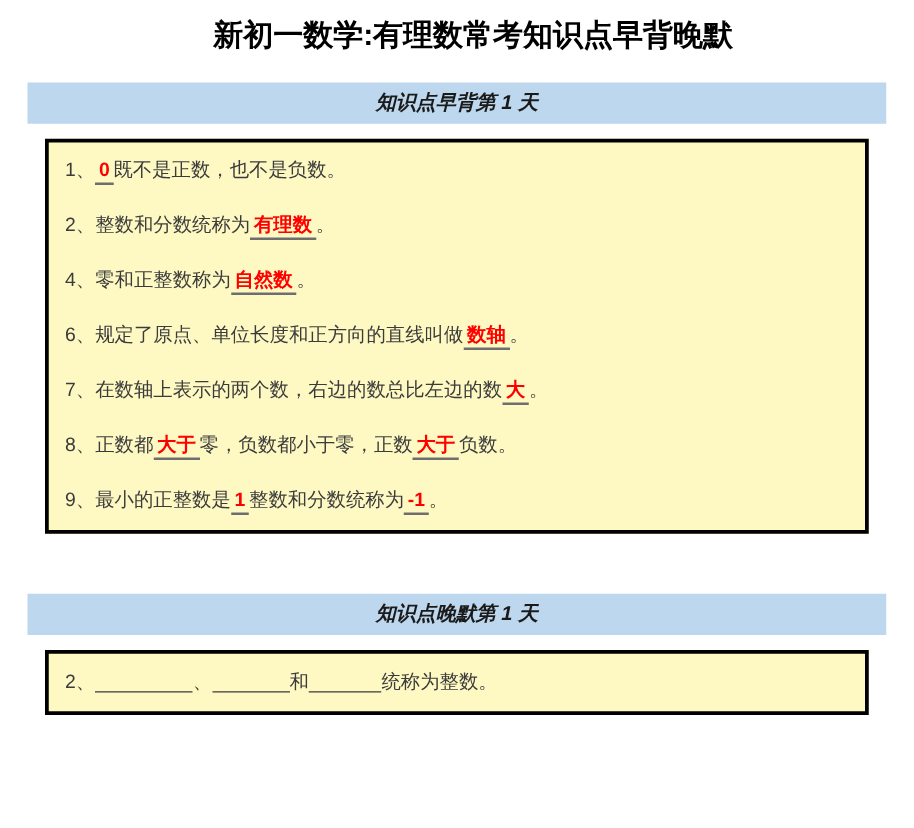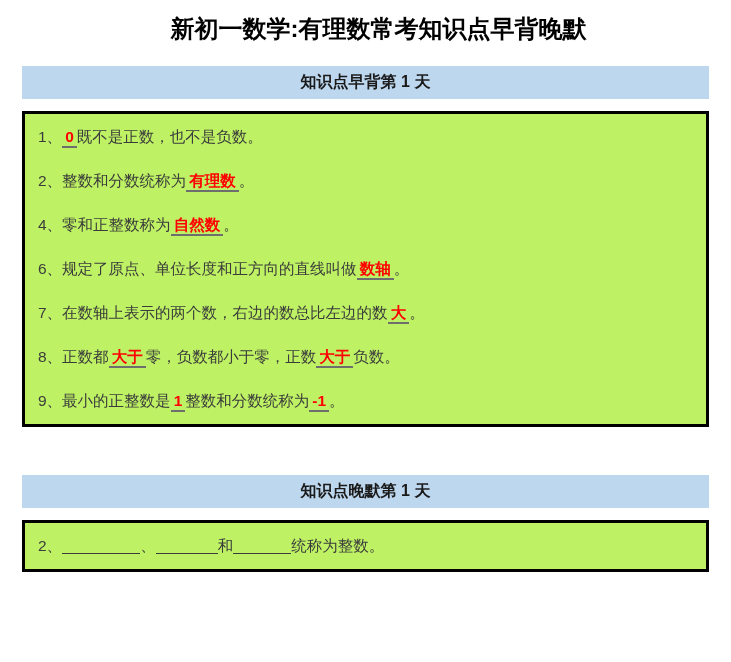--- a/index.html
+++ b/index.html
@@ -19,27 +19,27 @@
   .page-title{
     margin:14px 0 0;text-align:center;
     font-size:24px;font-weight:bold;color:var(--title-text,#000);
     line-height:1.25;
     padding-left:26px;
   }
   .bar{
     margin:22px 22px 0;height:33px;
     background:var(--header-bar-bg,#BDD7EE);
     display:flex;align-items:center;justify-content:center;
-    font-size:16px;font-weight:bold;color:#1a1a1a;
+    font-size:16px;font-weight:bold;color:#1a1a1a;font-style:italic;
   }
   .bar.bar-evening{margin-top:48px;}
   .box{
-    margin:12px 22px 0;
+    margin:12px 36px 0;
     border:3px solid var(--box-border,#000);
-    background:#bef264;
+    background:#fef9c3;
     padding:1px 6px 1px 13px;
   }
   ol.items{list-style:none;margin:0;padding:0;}
   li.item{
     height:44px;line-height:44px;
     font-size:15.5px;color:var(--body-text,#3B3B3B);
     white-space:nowrap;
   }
   .kw{
     color:var(--keyword,#FF0000);font-weight:bold;

